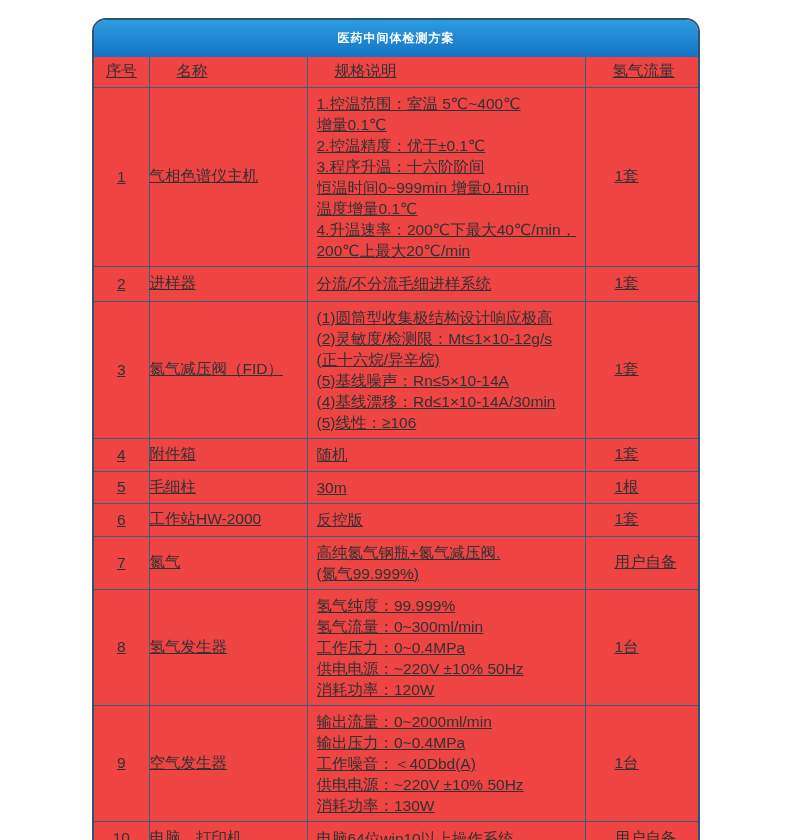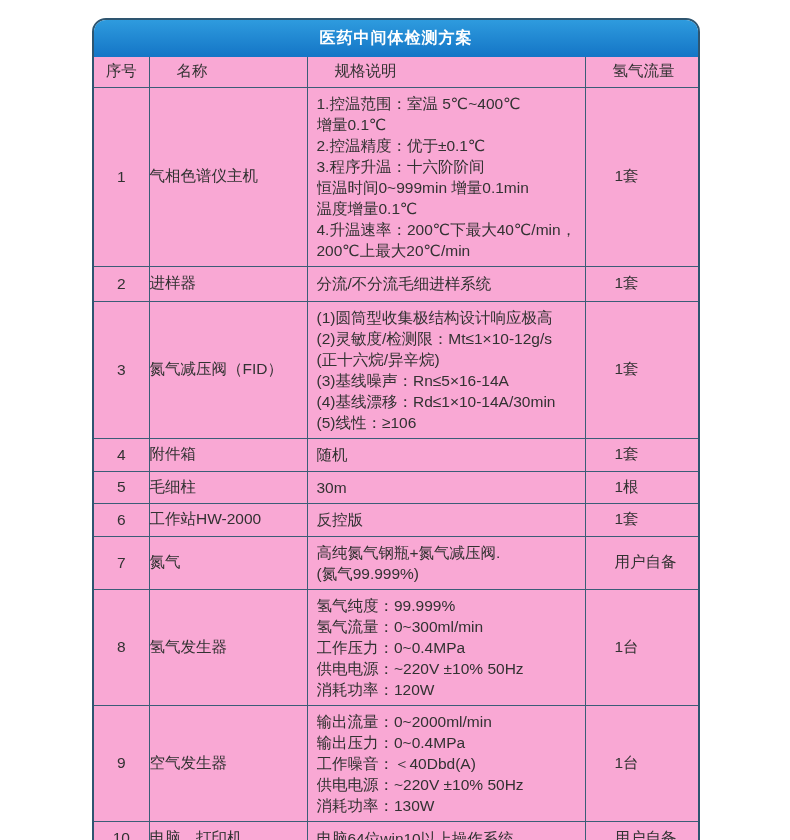--- a/index.html
+++ b/index.html
@@ -22,39 +22,40 @@
   }
   .title-bar{
     height:37px;
     background:linear-gradient(180deg,var(--blue-top) 0%,var(--blue-bottom) 100%);
     display:flex;
     align-items:center;
     justify-content:center;
   }
   .title-bar h1{
     color:#ffffff;
-    font-size:16px;
+    font-size:12px;
     font-weight:bold;
     letter-spacing:1px;
   }
   table{
     width:100%;
     border-collapse:collapse;
     table-layout:fixed;
   }
   col.w-no{width:55px;}
   col.w-name{width:158px;}
   col.w-spec{width:278px;}
   col.w-qty{width:115px;}
   th,td{
     border:1px solid var(--line);
     font-size:15.5px;
     color:var(--txt);
     vertical-align:middle;
-    background:#f9a8d4;
+    background:#ef4444;
+    text-decoration:underline;
   }
   
   tr > *:first-child{border-left:none;}
   tr > *:last-child{border-right:none;}
   thead th{border-top:none;}
   tbody tr:last-child > *{border-bottom:none;}
   thead tr{height:30px;}
   th{font-weight:normal;text-align:left;padding-left:27px;}
   th.c-no{text-align:center;padding-left:0;}
   td.c-no{text-align:center;}
@@ -109,21 +110,21 @@
           </td>
           <td class="c-qty">1套</td>
         </tr>
         <tr style="height: 135px;">
           <td class="c-no">3</td>
           <td class="c-name">氮气减压阀（FID）</td>
           <td class="c-spec">
             <div>(1)圆筒型收集极结构设计响应极高</div>
             <div>(2)灵敏度/检测限：Mt≤1×10-12g/s</div>
             <div>(正十六烷/异辛烷)</div>
-            <div>(3)基线噪声：Rn≤5×16-14A</div>
+            <div>(5)基线噪声：Rn≤5×10-14A</div>
             <div>(4)基线漂移：Rd≤1×10-14A/30min</div>
             <div>(5)线性：≥106</div>
           </td>
           <td class="c-qty">1套</td>
         </tr>
         <tr style="height: 33px;">
           <td class="c-no">4</td>
           <td class="c-name">附件箱</td>
           <td class="c-spec">
             <div>随机</div>

